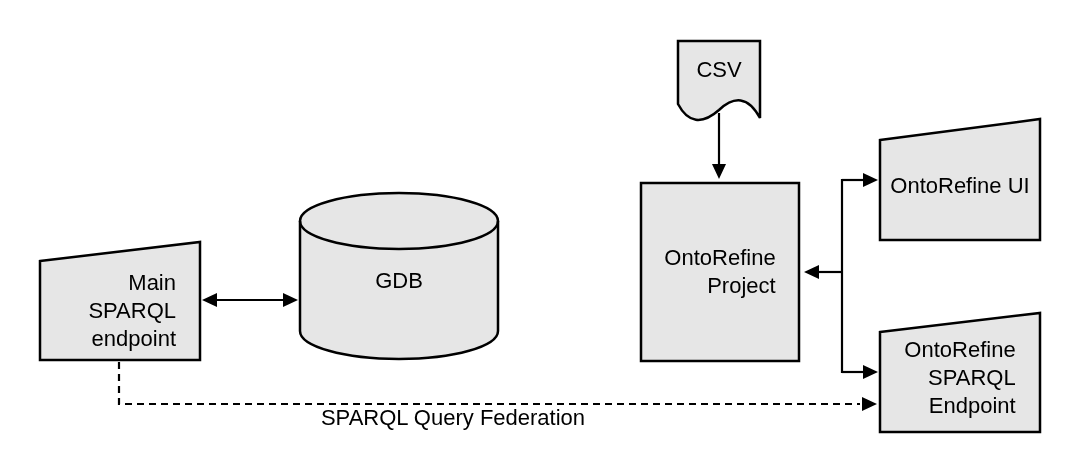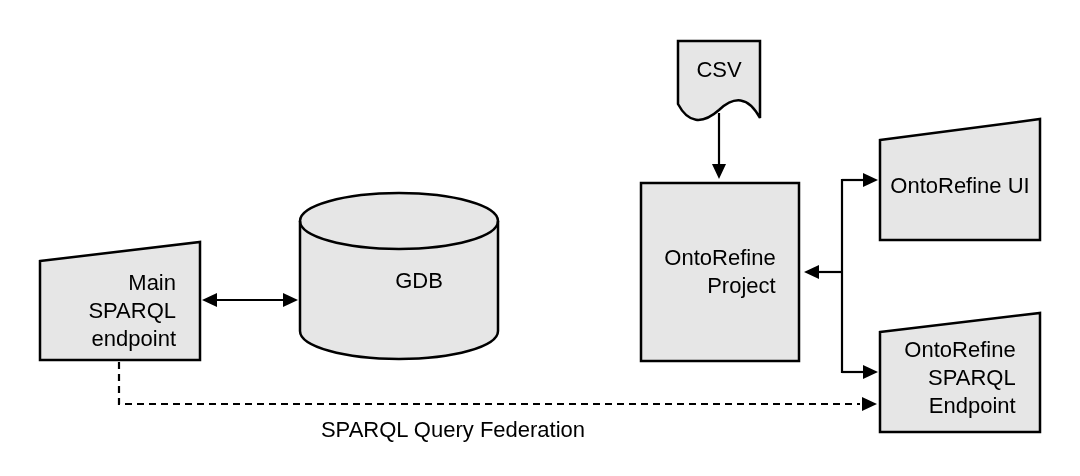--- a/index.html
+++ b/index.html
@@ -97,28 +97,28 @@
 
     <g>
       <path class="edge dashed" d="M119,362 L119,404 L860,404"></path>
       <polygon class="arrowhead" points="877,404 862,397 862,411"></polygon>
     </g>
   </svg>
 
   <div class="label" style="left:40px; top:262px; width:136px; height:98px;">Main SPARQL
 endpoint</div>
 
-  <div class="label" style="left:300px; top:226px; width:198px; height:110px;padding-left:20px;">GDB</div>
+  <div class="label" style="left:300px; top:226px; width:198px; height:110px;">GDB</div>
 
   <div class="label" style="left:678px; top:45px; width:82px; height:50px;">CSV</div>
 
   <div class="label" style="left:640px; top:182px; width:160px; height:180px;">OntoRefine
 Project</div>
 
   <div class="label" style="left:880px; top:130px; width:160px; height:112px;">OntoRefine UI</div>
 
   <div class="label" style="left:880px; top:322px; width:160px; height:112px;">OntoRefine
 SPARQL
 Endpoint</div>
 
-  <div class="label" style="left:303px; top:404px; width:300px; height:28px;margin-top:12px;">SPARQL Query Federation</div>
+  <div class="label" style="left:303px; top:404px; width:300px; height:28px;">SPARQL Query Federation</div>
 
 </div>
 
 </body></html>

